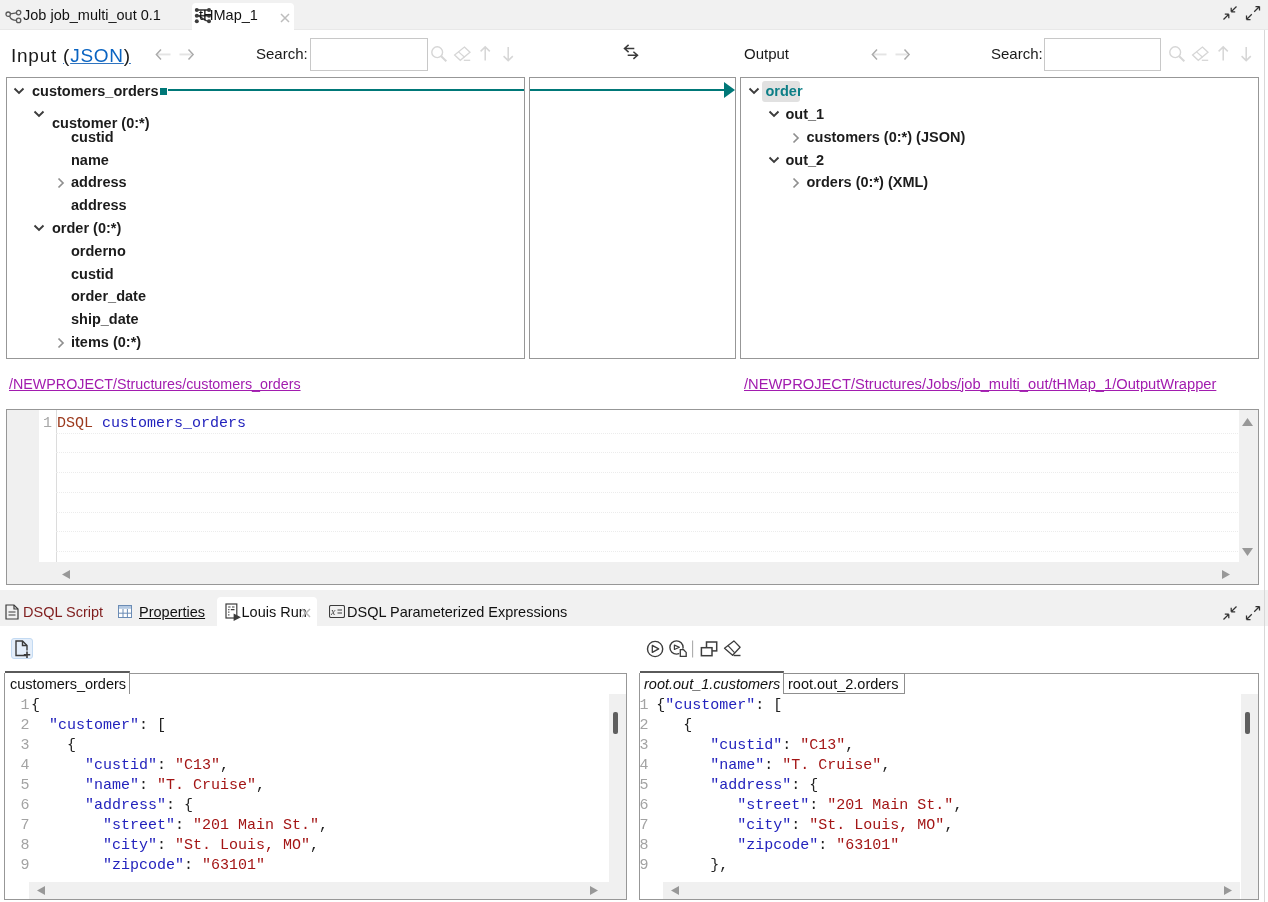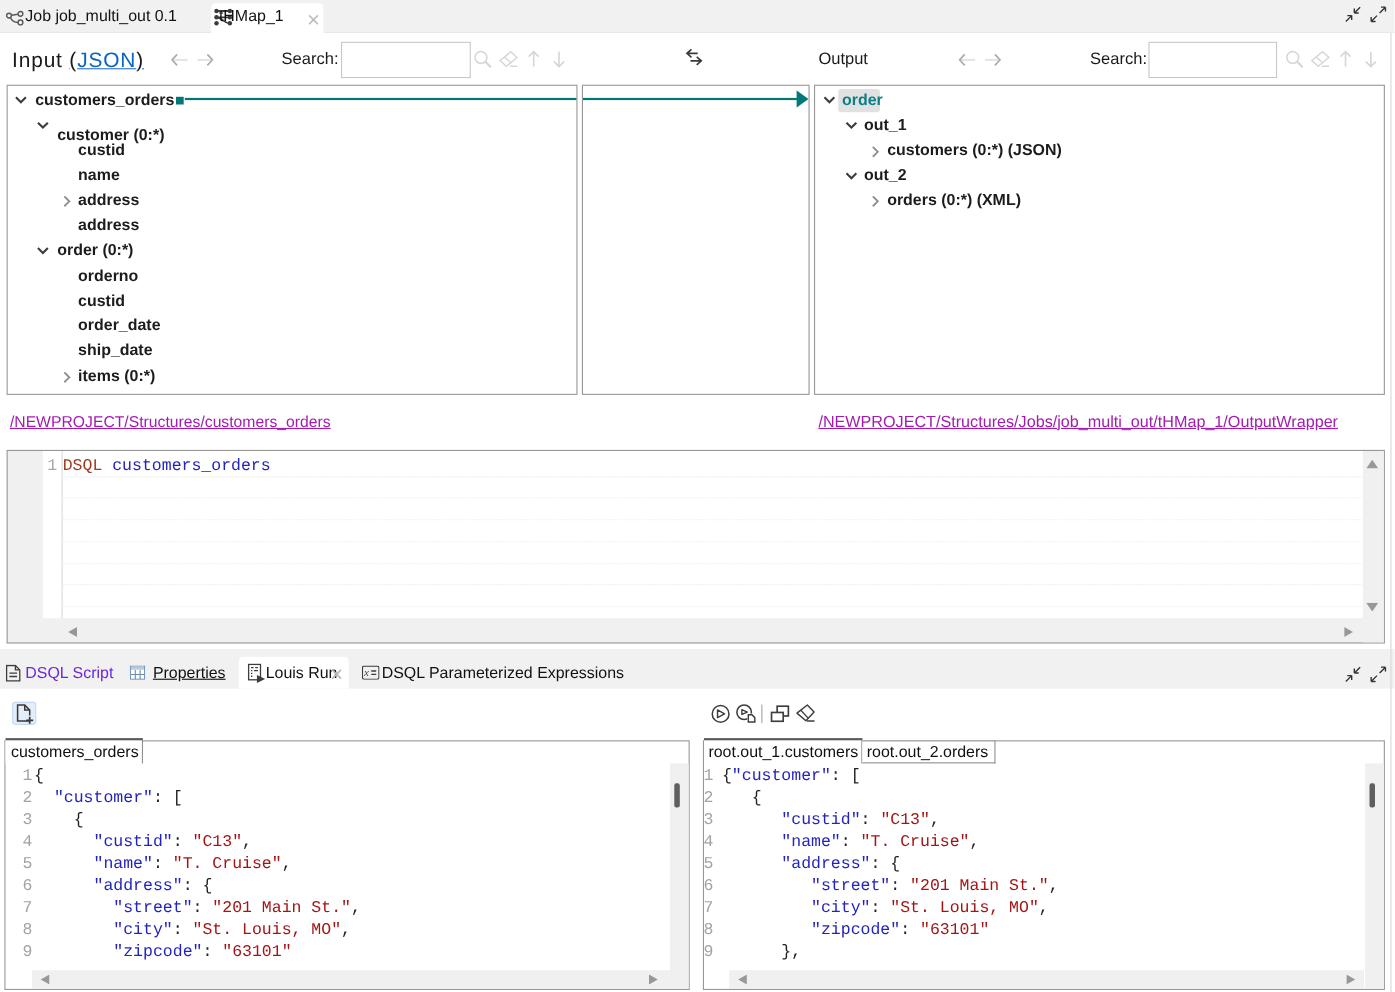--- a/index.html
+++ b/index.html
@@ -203,21 +203,21 @@
     </svg>
 
 <div class="abs" style="left:0;top:590px;width:1268px;height:35.5px;background:#f1f1f1;"></div>
 <div class="abs" style="left:217px;top:597px;width:99.5px;height:28.5px;background:#fff;border-radius:4px 4px 0 0;"></div>
 
 <svg class="abs" style="left:5px;top:604px" width="14" height="16" viewBox="0 0 14 16" fill="none" stroke="#3c3c3c" stroke-width="1.2">
 <path d="M1 1 H9 L13 5 V15 H1 Z"></path>
       <path d="M9 1 V5 H13"></path>
       <path d="M3.5 8 H10.5 M3.5 11 H10.5"></path>
 </svg>
-<div class="abs" style="left:23px;top:604px;font-size:14.5px;color:#6d28d9;">DSQL Script</div>
+<div class="abs" style="left:23px;top:604px;font-size:14.5px;color:#7f1d1d;">DSQL Script</div>
 
 <svg class="abs" style="left:118px;top:605px" width="14" height="13" viewBox="0 0 14 13">
 <rect x="0.5" y="0.5" width="13" height="12" fill="#fff" stroke="#6b8cb5" stroke-width="1"></rect>
 <rect x="1" y="1" width="12" height="2.8" fill="#b4c9e2" stroke="none"></rect>
 <path d="M5 4 V12.5 M9.4 4 V12.5 M0.5 8.2 H13.5" stroke="#6b8cb5" stroke-width="1" fill="none"></path>
 </svg>
 <div class="abs" style="left:139px;top:604px;font-size:14.5px;color:#111;text-decoration:underline;">Properties</div>
 
 <svg class="abs" style="left:225px;top:603px" width="18" height="19" viewBox="0 0 18 19" fill="none" stroke="#3c3c3c" stroke-width="1.2">
 <rect x="1" y="1" width="10.8" height="14"></rect>
@@ -295,21 +295,21 @@
 <div class="abs" style="left:612.5px;top:711.5px;width:5px;height:22px;background:#5f5f5f;border-radius:2px;"></div>
 <div class="abs" style="left:28.5px;top:882px;width:580px;height:16.5px;background:#f0f0f0;"></div>
 <svg class="abs" style="left:37px;top:885.5px" width="8" height="9" viewBox="0 0 8 9">
       <polygon points="8,0 8,9 0,4.5" fill="#989898"></polygon>
     </svg>
 <svg class="abs" style="left:590px;top:885.5px" width="8" height="9" viewBox="0 0 8 9">
       <polygon points="0,0 0,9 8,4.5" fill="#989898"></polygon>
     </svg>
 
 <div class="abs" style="left:639.5px;top:670.5px;width:144px;height:23px;background:#fff;border-top:2.5px solid #5a5a5a;border-right:1px solid #8f8f8f;"></div>
-<div class="abs" style="left:644px;top:676px;font-size:14.5px;color:#111;">root.out_1.customers</div>
+<div class="abs" style="left:644px;top:676px;font-size:14.5px;color:#111;font-style:italic;">root.out_1.customers</div>
 <div class="abs" style="left:783.5px;top:672.5px;width:121.5px;height:21px;background:#fff;border-top:1px solid #8f8f8f;border-right:1px solid #8f8f8f;border-bottom:1px solid #8f8f8f;"></div>
 <div class="abs" style="left:788px;top:676px;font-size:14.5px;color:#111;">root.out_2.orders</div>
 
 <pre class="abs lnum" style="left:639.5px;top:695.5px;width:9px;text-align:right;">1
 2
 3
 4
 5
 6
 7

